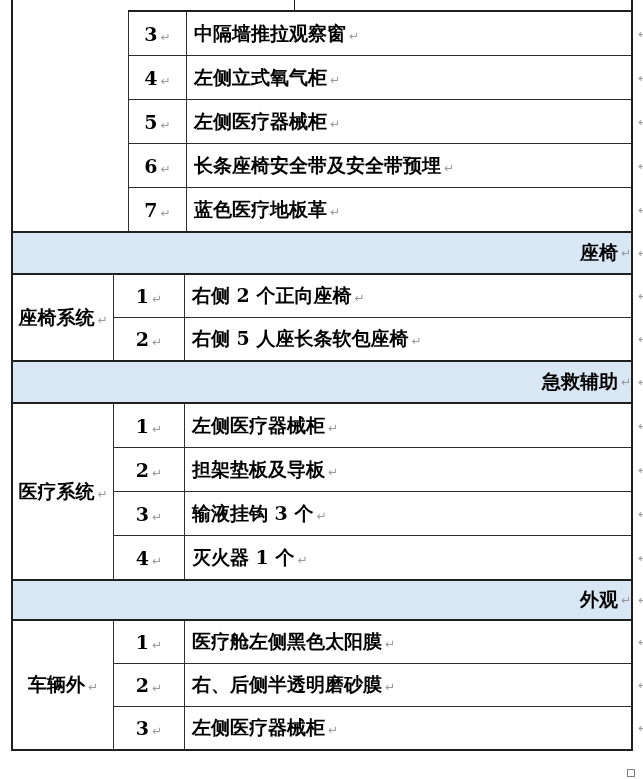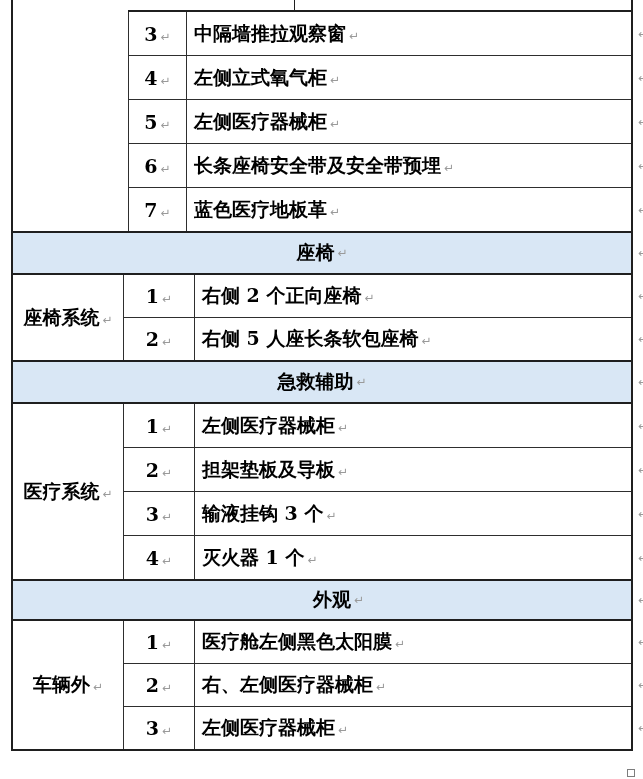--- a/index.html
+++ b/index.html
@@ -22,26 +22,26 @@
   td.desc{text-align:left;padding-left:7px;border-radius:7px;}
   tr + tr td{border-top:1px solid #2e2e2e;}
   .sectA td{height:43px;}
   .sectA td.cat{width:115px;}
   .sectA td.num{width:57px;}
   .sectA tr:first-child td.num,
   .sectA tr:first-child td.desc{border-top:2px solid #1f1f1f;}
   .sectB td{height:42px;}
   .sectC td{height:43px;}
   .sectD td{height:42px;}
-  .sectB td.cat,.sectC td.cat,.sectD td.cat{width:110px;}
+  .sectB td.cat,.sectC td.cat,.sectD td.cat{width:100px;}
   .sectB td.num,.sectC td.num,.sectD td.num{width:70px;}
   .band{
     background:#d9e7f5;
     border-top:2px solid #1f1f1f;border-bottom:2px solid #1f1f1f;
-    height:40px;display:flex;align-items:center;justify-content:center;
+    height:40px;display:flex;align-items:center;justify-content:flex-end;
     font-size:19px;position:relative;
   }
   .band.short{height:38px;padding-left:33px;}
   .pm{
     color:#9a9a9a;font-size:12px;font-weight:400;margin-left:3px;
     font-family:"DejaVu Sans","Liberation Sans",sans-serif;
   }
   .rowend{
     position:absolute;right:-17px;top:50%;transform:translateY(-50%);margin-left:0;
   }
@@ -138,21 +138,21 @@
   </div>
   <table class="sectD">
     <tbody>
         <tr>
       <td class="cat" rowspan="3"><span>车辆外</span><span class="pm">↵</span></td>
       <td class="num"><span>1</span><span class="pm">↵</span></td>
       <td class="desc"><span>医疗舱左侧黑色太阳膜</span><span class="pm">↵</span><span class="pm rowend">↵</span></td>
     </tr>
     <tr>
       <td class="num"><span>2</span><span class="pm">↵</span></td>
-      <td class="desc"><span>右、左侧医疗器械柜</span><span class="pm">↵</span><span class="pm rowend">↵</span></td>
+      <td class="desc"><span>右、后侧半透明磨砂膜</span><span class="pm">↵</span><span class="pm rowend">↵</span></td>
     </tr>
     <tr>
       <td class="num"><span>3</span><span class="pm">↵</span></td>
       <td class="desc"><span>左侧医疗器械柜</span><span class="pm">↵</span><span class="pm rowend">↵</span></td>
     </tr>
   </tbody>
     </table>
 
 </div>
 

